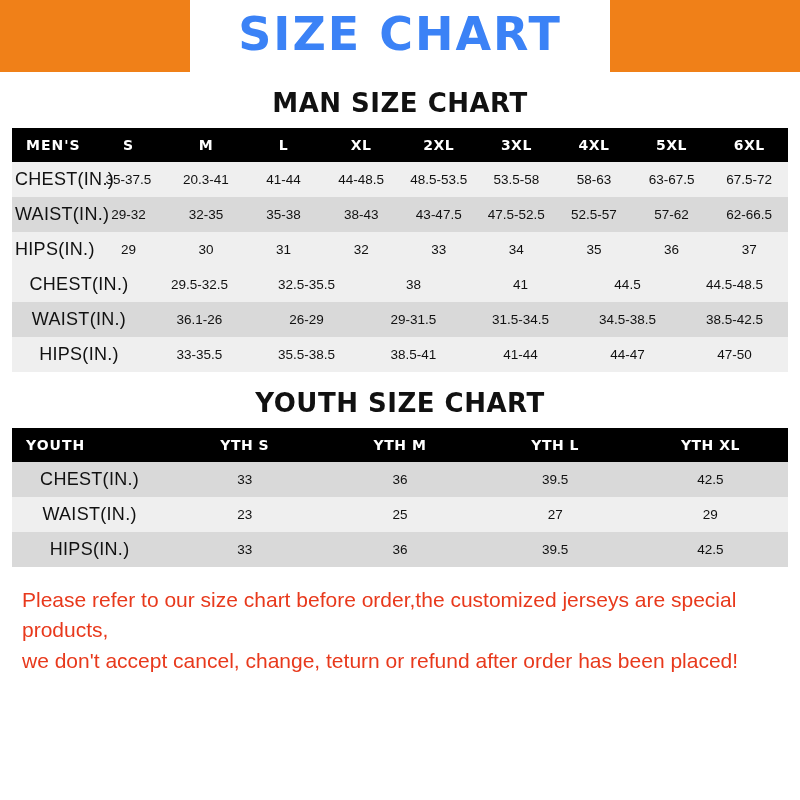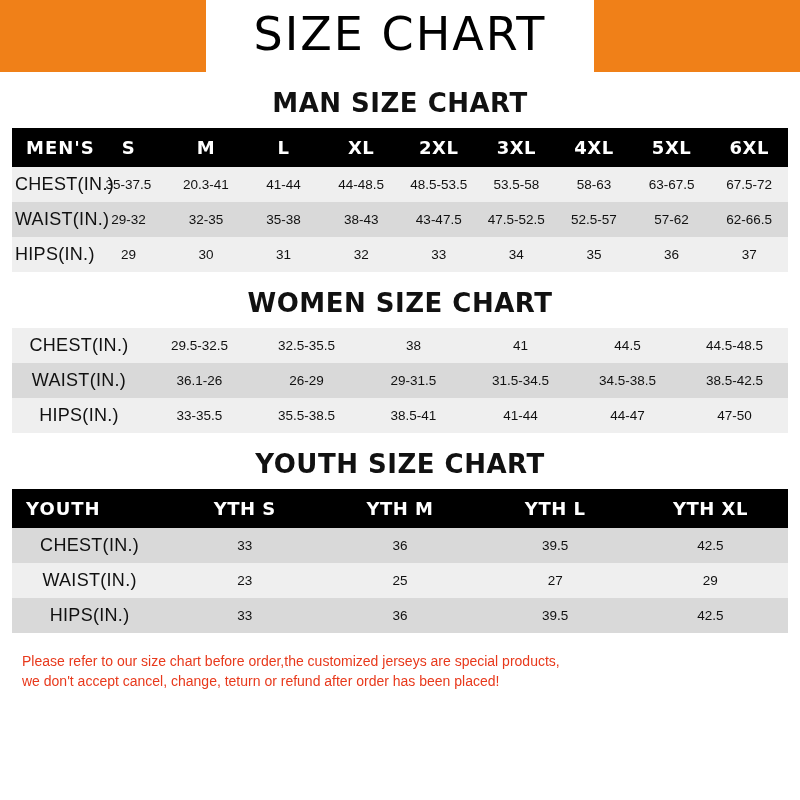--- a/index.html
+++ b/index.html
@@ -31,23 +31,23 @@
   }
   .header-band .side {
     position: absolute;
     top: 0;
     bottom: 0;
     width: 36px;
     background: #f08018;
   }
   .header-title {
     background: #ffffff;
-    color: #000000;
+    color: #3b82f6;
     font-family: "DejaVu Sans", sans-serif;
-    font-weight: normal;
+    font-weight: bold;
     font-size: 46px;
     letter-spacing: 2px;
     line-height: 1;
     padding: 6px 48px 10px 48px;
     height: 72px;
     display: flex;
     align-items: center;
     justify-content: center;
     box-sizing: border-box;
   }
@@ -71,21 +71,21 @@
     font-size: 13px;
     color: #111;
   }
   table.size-table tr.head-row {
     background: #000000;
     color: #ffffff;
   }
   table.size-table tr.head-row th {
     font-family: "DejaVu Sans", sans-serif;
     font-weight: bold;
-    font-size: 18px;
+    font-size: 14px;
     padding: 9px 4px;
     text-align: center;
     letter-spacing: 0.5px;
   }
   table.size-table tr.head-row th.label-col {
     text-align: left;
     padding-left: 14px;
     letter-spacing: 1px;
   }
   table.size-table td {
@@ -106,21 +106,21 @@
     background: #d9d9d9;
   }
   .men-table td.label-col { width: 104px; }
   .women-table td.label-col { width: 128px; }
   .youth-table td.label-col { width: 150px; }
   .youth-table tr.head-row th { font-size: 17px; }
   .footer-note {
     margin-top: 18px;
     padding: 0 22px;
     color: #e8391c;
-    font-size: 14px;
+    font-size: 21px;
     line-height: 1.45;
     font-family: "Liberation Sans", sans-serif;
   }
   .footer-note .line { display: block; }
 </style>
 </head>
 <body>
 
 <div class="page">
 
@@ -180,21 +180,20 @@
           <td>34</td>
           <td>35</td>
           <td>36</td>
           <td>37</td>
         </tr>
       </tbody>
     </table>
   </div>
 
   <div class="section">
-    <div class="section-title">WOMEN SIZE CHART</div>
     <table class="size-table women-table">
       <tbody>
         <tr class="row-light">
           <td class="label-col">CHEST(IN.)</td>
           <td>29.5-32.5</td>
           <td>32.5-35.5</td>
           <td>38</td>
           <td>41</td>
           <td>44.5</td>
           <td>44.5-48.5</td>

